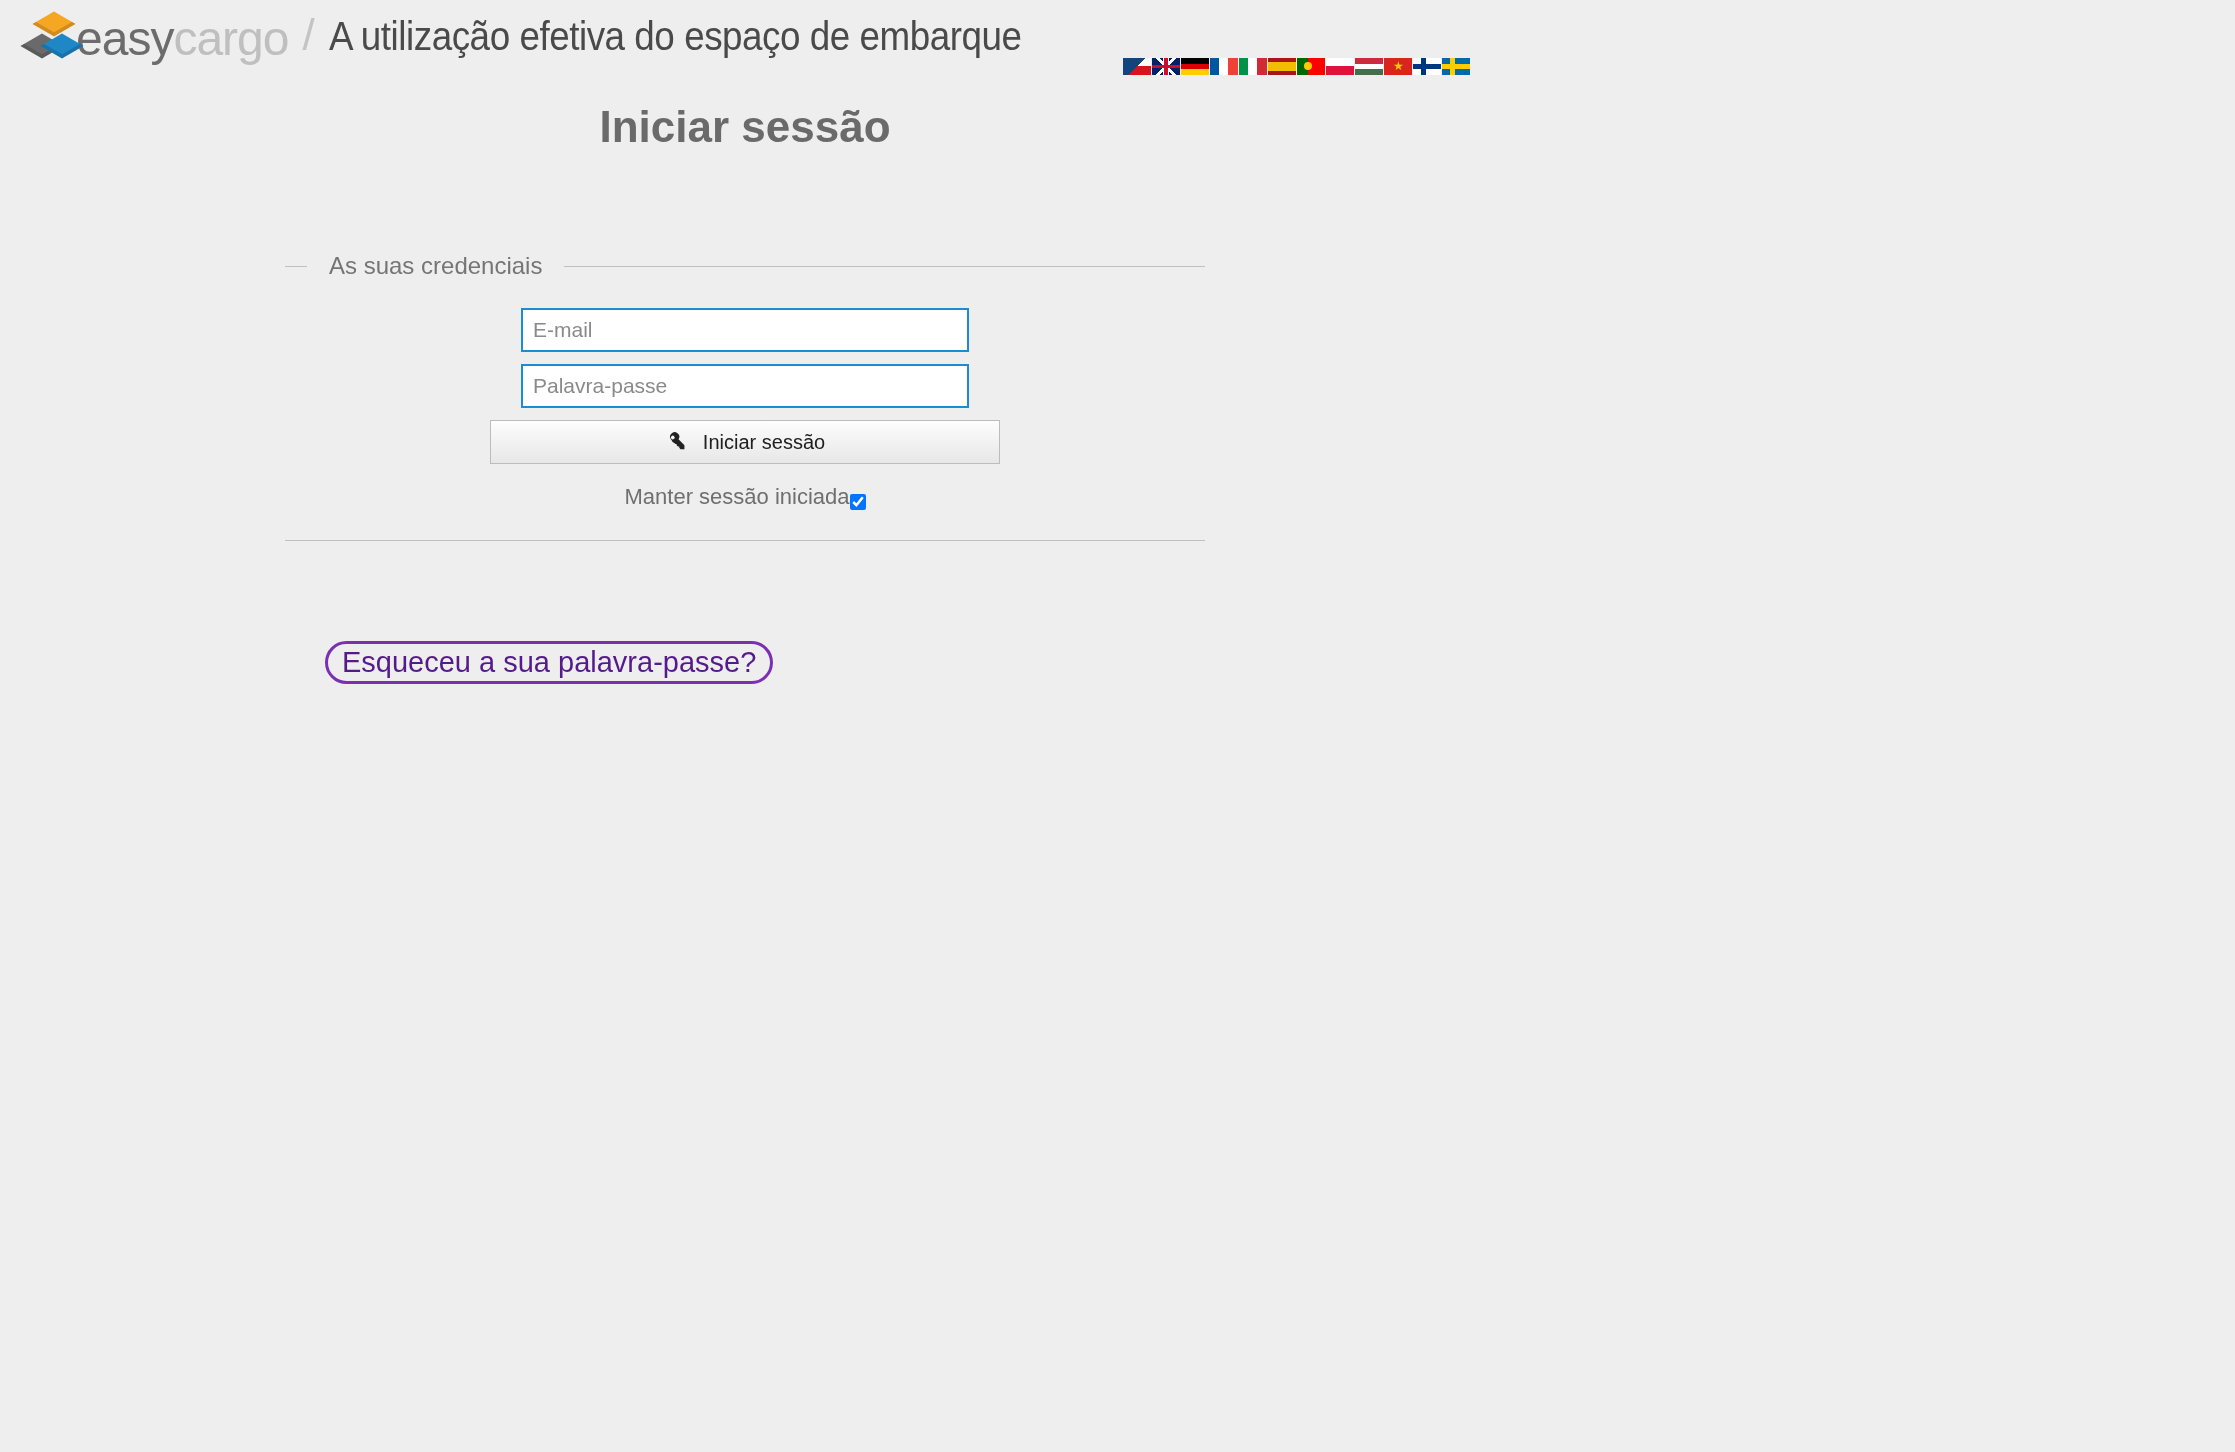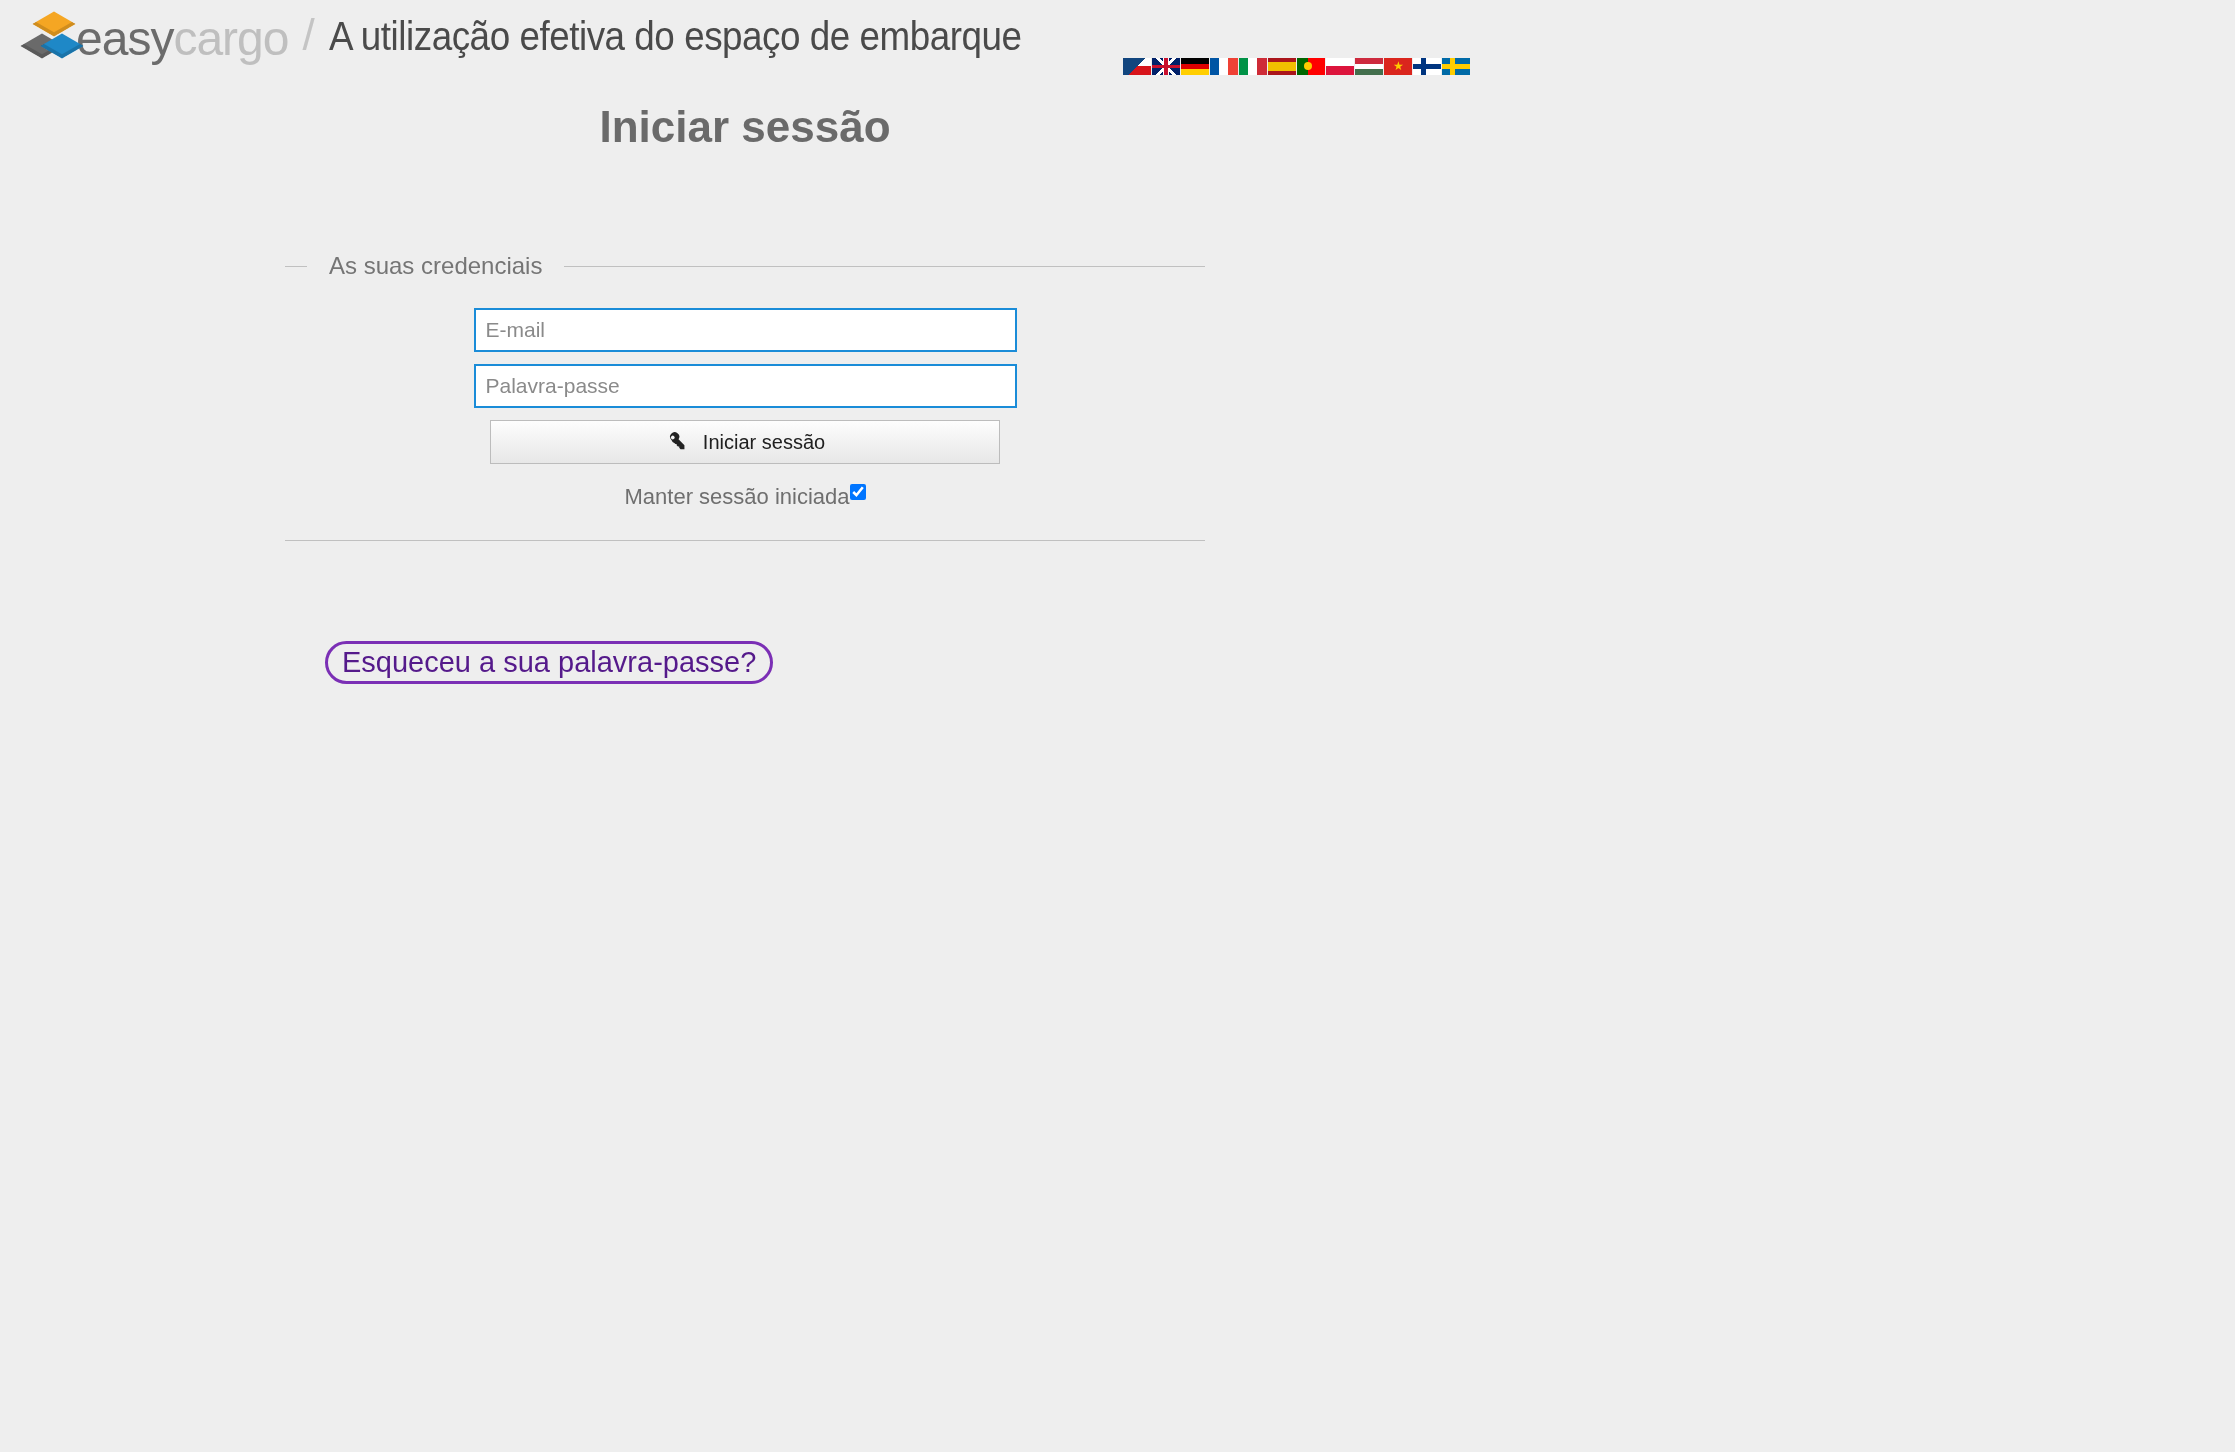--- a/index.html
+++ b/index.html
@@ -133,21 +133,21 @@
       background: #c0c0c0;
       flex: 1;
     }
     .form-area {
       display: flex;
       flex-direction: column;
       align-items: center;
       gap: 12px;
     }
     .text-input {
-      width: 543px;
+      width: 448px;
       height: 44px;
       border: 2px solid #1a8cd8;
       background: #fff;
       font-size: 21px;
       padding: 0 10px;
       color: #333;
       outline: none;
     }
     .text-input::placeholder { color: #8a8a8a; }
     .login-button {
@@ -159,21 +159,21 @@
       color: #202020;
       display: flex;
       align-items: center;
       justify-content: center;
       gap: 16px;
       cursor: pointer;
     }
     .key-icon-svg { width: 22px; height: 22px; }
     .keep-row {
       display: flex;
-      align-items: flex-start;
+      align-items: flex-end;
       gap: 0;
       margin-top: 8px;
       font-size: 22px;
       color: #6f6f6f;
     }
     .keep-row input[type=checkbox]{ width:16px; height:16px; }
     .hr {
       height: 1px;
       background: #c0c0c0;
       margin-top: 30px;

